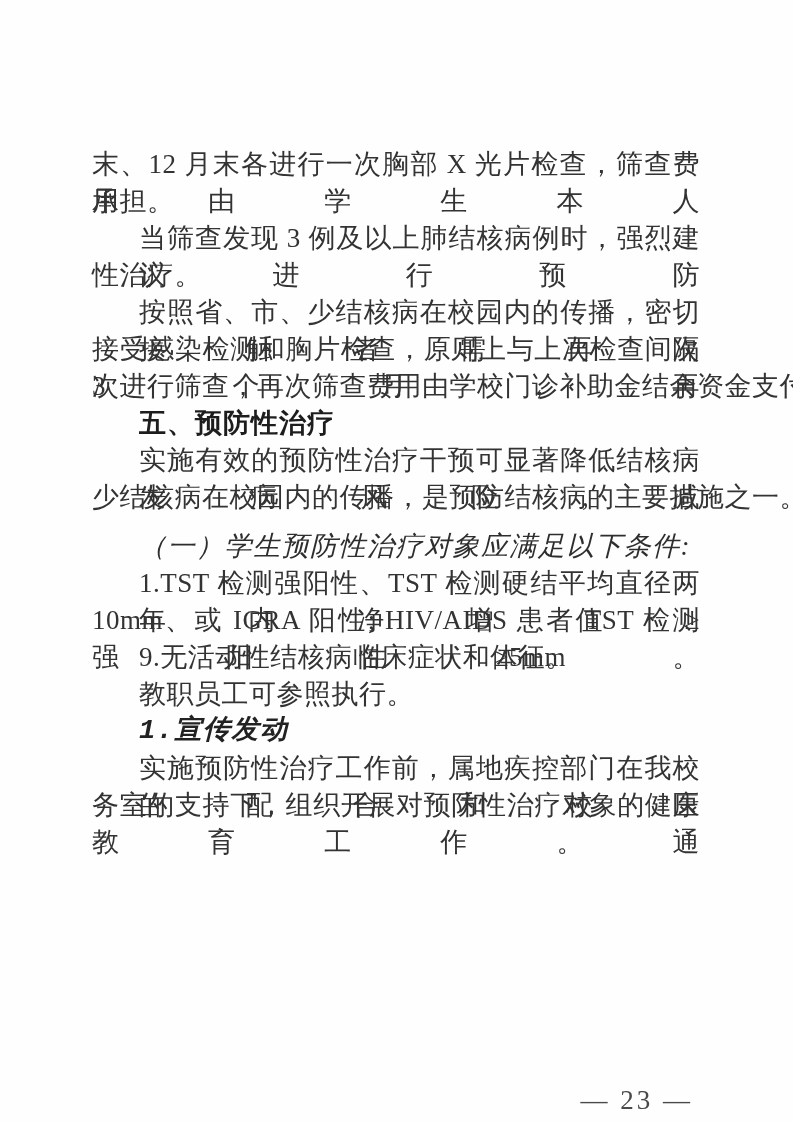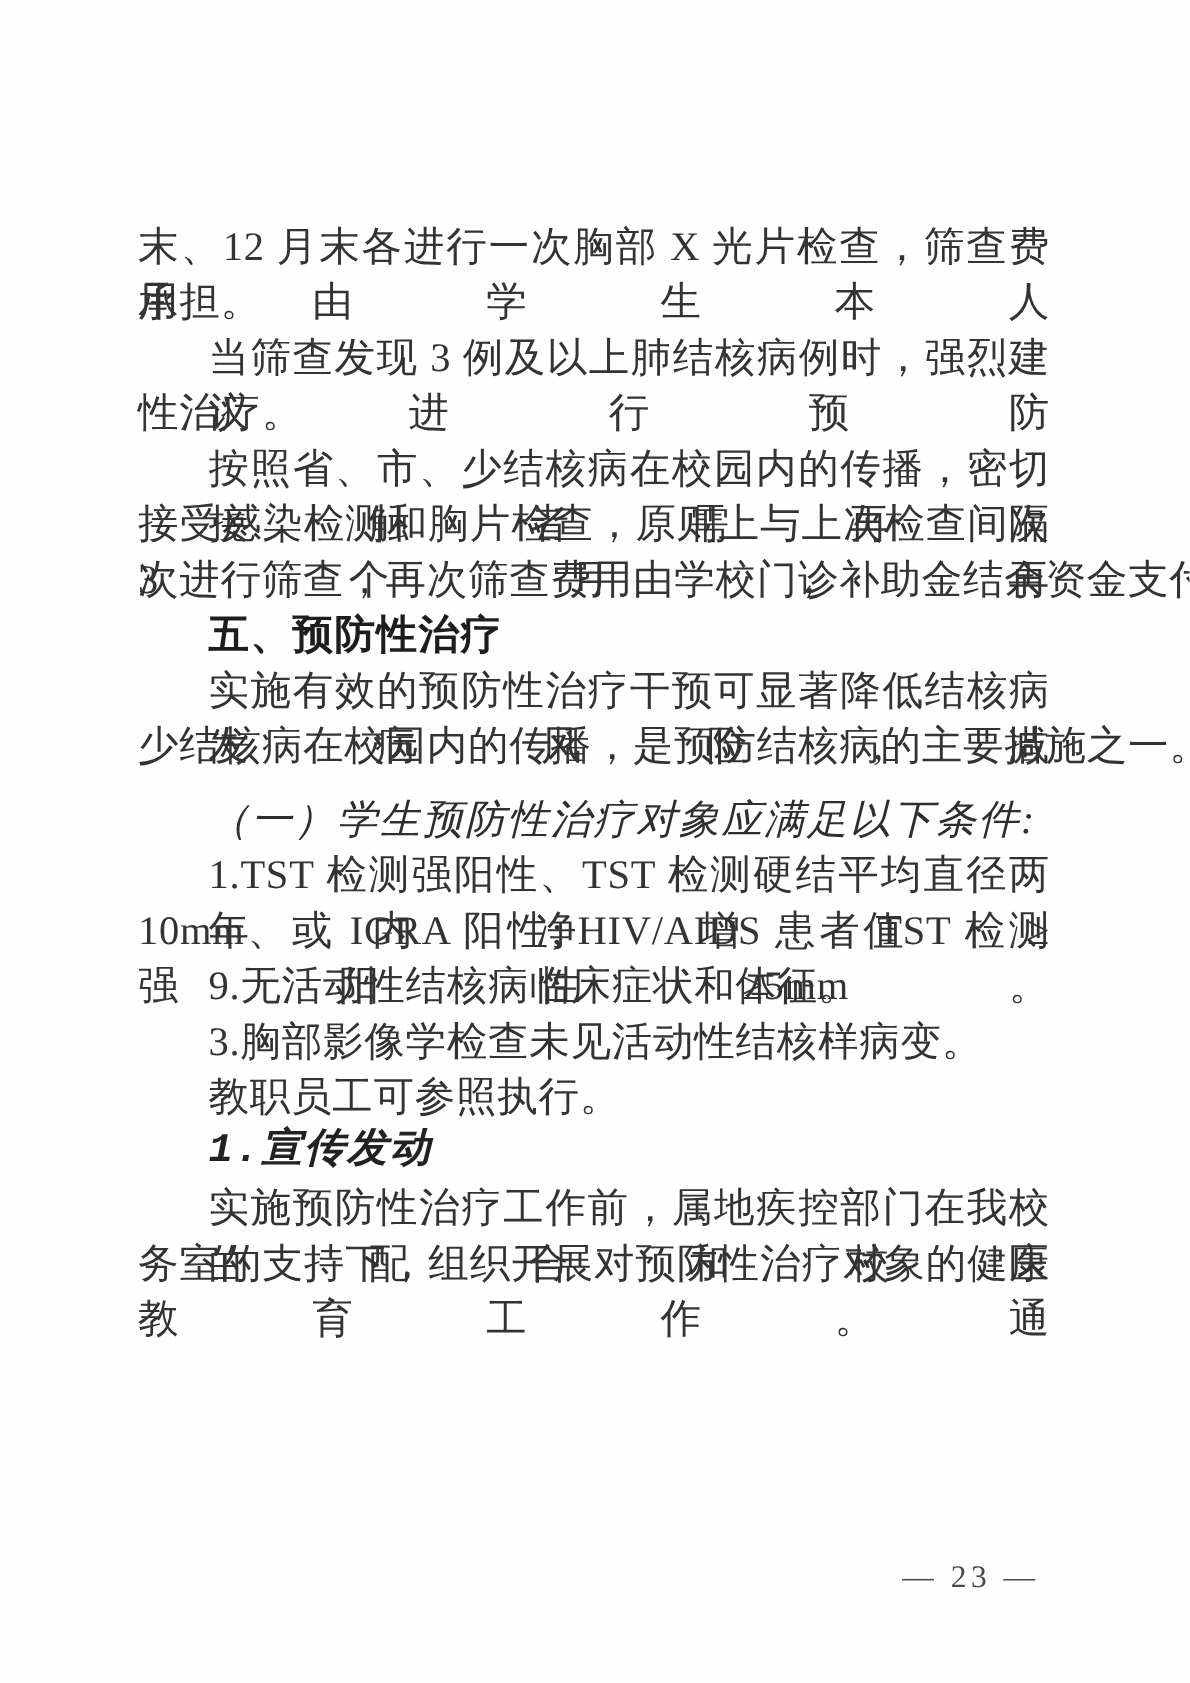--- a/index.html
+++ b/index.html
@@ -56,23 +56,23 @@
   }
   .line.kaiti-bold {
     font-family: Liberation Mono, monospace;
     font-style: italic;
     font-weight: 700;
     color: #222222;
     letter-spacing: 1.5px;
   }
   .page-number {
     position: absolute;
-    top: 1037px;
+    top: 1086px;
     right: 100px;
-    font-size: 21px;
+    font-size: 27px;
     line-height: 28px;
     color: #4a4a4a;
     font-family: "Liberation Serif", serif;
     letter-spacing: 3px;
     white-space: nowrap;
   }
 </style>
 </head>
 <body>
 
@@ -85,20 +85,19 @@
       <div class="line body indent just">按照省、市、少结核病在校园内的传播，密切接触者需再次</div>
       <div class="line body just">接受感染检测和胸片检查，原则上与上次检查间隔 3 个月，再</div>
       <div class="line body">次进行筛查，再次筛查费用由学校门诊补助金结余资金支付。</div>
       <div class="line heading indent">五、预防性治疗</div>
       <div class="line body indent just">实施有效的预防性治疗干预可显著降低结核病发病风险,减</div>
       <div class="line body">少结核病在校园内的传播，是预防结核病的主要措施之一。</div>
       <div class="line kaiti indent">（一）学生预防性治疗对象应满足以下条件:</div>
       <div class="line body indent just">1.TST 检测强阳性、TST 检测硬结平均直径两年内净增值≥</div>
       <div class="line body just">10mm、或 IGRA 阳性; HIV/AIDS 患者 TST 检测强阳性≥5mm。</div>
       <div class="line body indent">9.无活动性结核病临床症状和体征。</div>
-      <div class="line body indent">3.胸部影像学检查未见活动性结核样病变。</div>
       <div class="line body indent">教职员工可参照执行。</div>
       <div class="line kaiti-bold indent">1.宣传发动</div>
       <div class="line body indent just">实施预防性治疗工作前，属地疾控部门在我校的配合和校医</div>
       <div class="line body just">务室的支持下，组织开展对预防性治疗对象的健康教育工作。通</div>
     </div>
   <div class="page-number">— 23 —</div>
 </div>
 
 </body></html>

